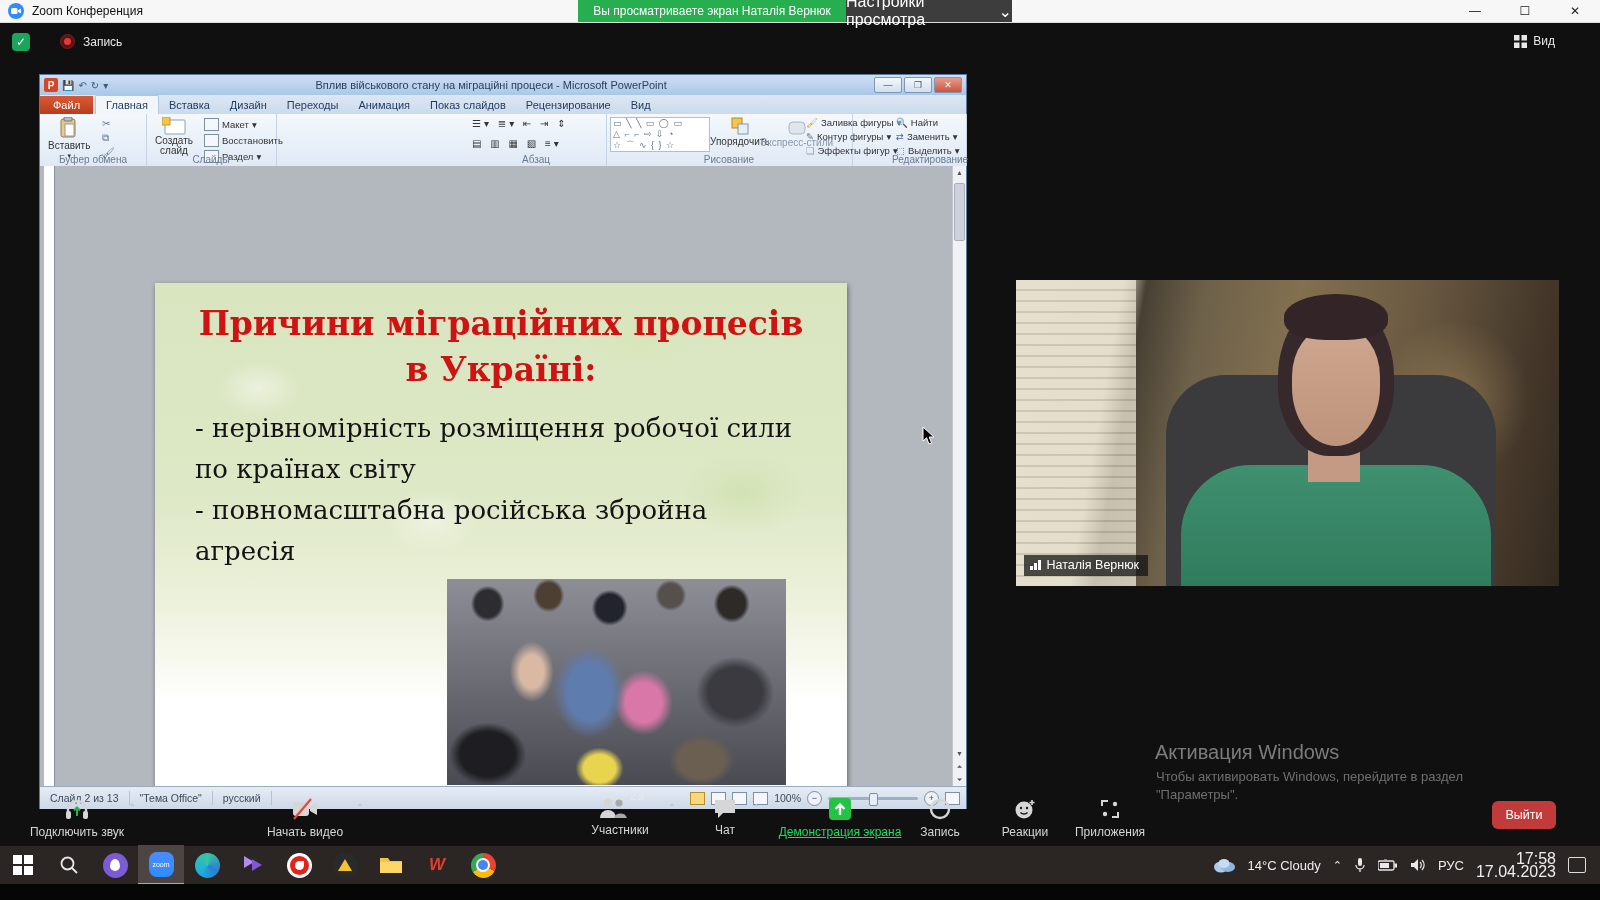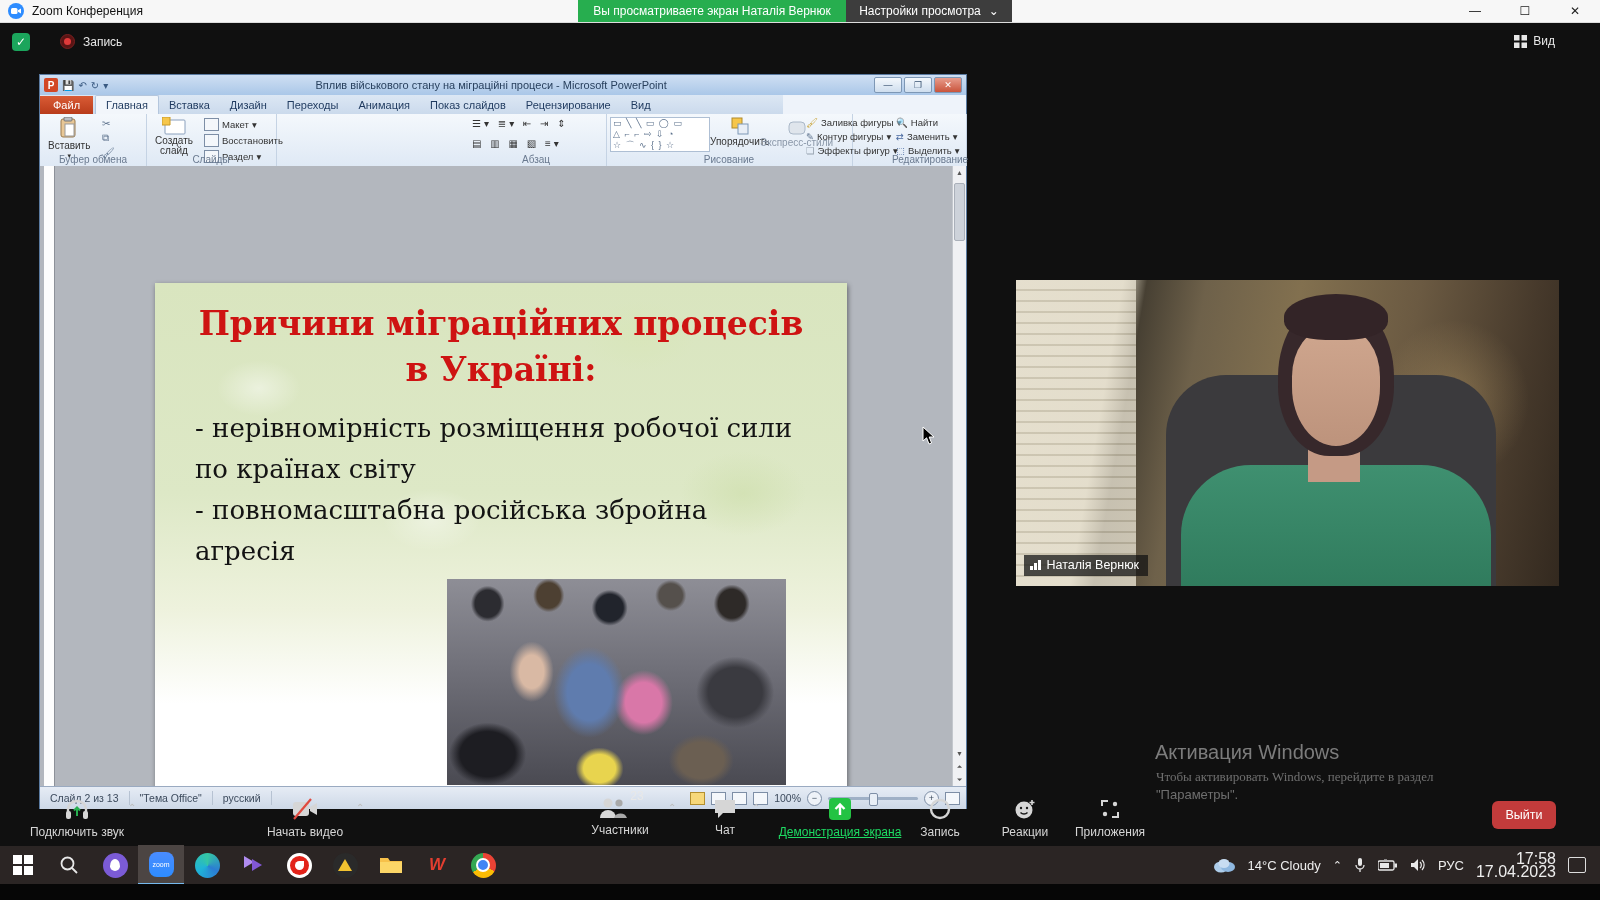--- a/index.html
+++ b/index.html
@@ -8,21 +8,21 @@
   .abs{position:absolute;}
 
   
   .titlebar{left:0;top:0;width:1600px;height:22px;background:#f7f7f7;border-bottom:1px solid #ddd;}
   .zoom-logo{left:8px;top:3px;width:16px;height:16px;border-radius:50%;background:#2d8cff;
              display:flex;align-items:center;justify-content:center;}
   .zoom-logo svg{display:block;}
   .win-title{left:32px;top:4px;font-size:12px;color:#111;}
   .banner{left:578px;top:0;width:268px;height:22px;background:#27ae4f;color:#fff;font-size:12px;
           display:flex;align-items:center;justify-content:center;}
-  .view-settings{left:846px;top:0;width:166px;height:22px;background:#3d3d3d;color:#fff;font-size:12px;
+  .view-settings{left:846px;top:0;width:166px;height:22px;background:#3d3d3d;color:#fff;font-size:16px;
           display:flex;align-items:center;justify-content:center;gap:8px;}
   .tb-controls{right:0;top:0;height:22px;display:flex;}
   .tb-btn{width:50px;height:22px;display:flex;align-items:center;justify-content:center;
           color:#222;font-size:12px;}
 
   
   .shield{left:12px;top:33px;width:18px;height:18px;border-radius:4px;background:#1ba55c;
           color:#fff;font-size:12px;display:flex;align-items:center;justify-content:center;}
   .rec-ind{left:60px;top:34px;display:flex;align-items:center;gap:8px;color:#e8e8e8;font-size:12px;}
   .rec-dot{width:13px;height:13px;border-radius:50%;background:#5a1414;border:1px solid #7a2020;
@@ -39,21 +39,21 @@
   .qat .plogo{width:14px;height:14px;background:#d24726;color:#fff;font-size:10px;font-weight:bold;
        display:flex;align-items:center;justify-content:center;border-radius:2px;}
   .qat span{font-size:10px;color:#3a5a82;}
   .ppt-title{flex:1;text-align:center;font-size:11px;color:#29415e;white-space:nowrap;overflow:hidden;}
   .ppt-ctrls{display:flex;gap:2px;padding-right:4px;}
   .ppt-ctrl{width:26px;height:14px;border:1px solid #7d97b5;border-radius:2px;
        background:linear-gradient(#f4f8fc,#cfdeee);font-size:9px;color:#37516f;
        display:flex;align-items:center;justify-content:center;}
   .ppt-ctrl.close{background:linear-gradient(#e89c8c,#c9543c);color:#fff;}
 
-  .ppt-tabs{left:0;top:20px;width:743px;height:19px;background:linear-gradient(#dce7f4,#cbdaec);
+  .ppt-tabs{left:0;top:20px;width:926px;height:19px;background:linear-gradient(#dce7f4,#cbdaec);
        display:flex;align-items:flex-end;border-bottom:1px solid #b4c6dd;}
   .tab{font-size:11px;color:#1e395e;padding:3px 10px 3px;}
   .tab.file{background:linear-gradient(#d95b35,#b93c1b);color:#fff;margin-right:2px;padding:3px 13px;}
   .tab.active{background:#f2f6fb;border:1px solid #b4c6dd;border-bottom:none;
        border-radius:2px 2px 0 0;color:#1e395e;}
 
   .ribbon{left:0;top:39px;width:926px;height:52px;background:linear-gradient(#f4f8fc,#dfe9f5);}
   .rgroup{position:absolute;top:0;height:52px;border-right:1px solid #c5d3e4;}
   .rgroup .glabel{position:absolute;bottom:1px;left:0;right:0;text-align:center;
        font-size:10px;color:#69798f;}
@@ -386,21 +386,21 @@
     <span class="micbars">
       <i style="height:4px;"></i>
         <i style="height:7px;"></i>
         <i style="height:10px;"></i>
     </span>
     <span>Наталія Вернюк</span>
   </div>
 </div>
 
 <div class="abs wm-title">Активация Windows</div>
-<div class="abs wm-line" style="top:769px;font-family:Liberation Serif, serif;">Чтобы активировать Windows, перейдите в раздел</div>
+<div class="abs wm-line" style="top:769px;">Чтобы активировать Windows, перейдите в раздел</div>
 <div class="abs wm-line" style="top:787px;">"Параметры".</div>
 
 <div class="ztb-item" style="left:12px;top:797px;width:130px;">
   <svg width="26" height="24" viewBox="0 0 26 24">
     <path d="M4 16 v-4 a9 8 0 0 1 18 0 v4" fill="none" stroke="#d6d6d6" stroke-width="2.4"></path>
     <rect x="2" y="14" width="5" height="8" rx="2" fill="#d6d6d6"></rect>
     <rect x="19" y="14" width="5" height="8" rx="2" fill="#d6d6d6"></rect>
     <path d="M13 19 v-8 M10 13.5 l3 -3 3 3" stroke="#27ae4f" stroke-width="2" fill="none"></path>
   </svg>
   <span class="lab">Подключить звук</span>

